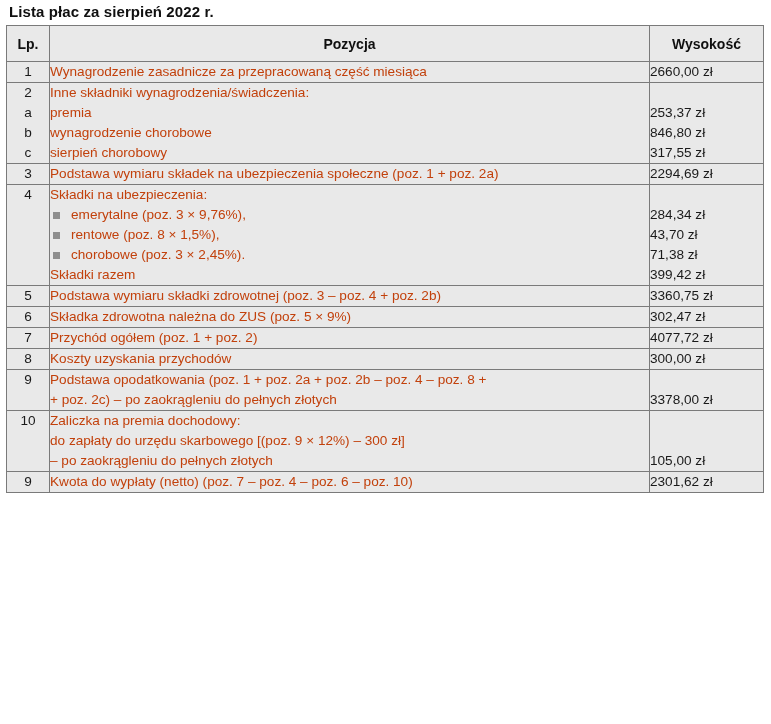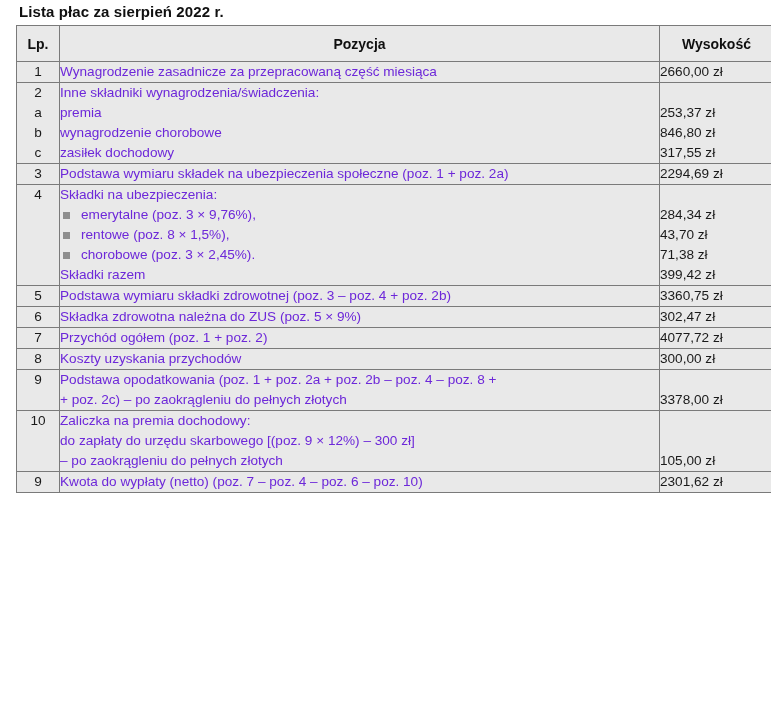--- a/index.html
+++ b/index.html
@@ -12,21 +12,21 @@
     height: 724px;
     font-family: "Liberation Sans", sans-serif;
     color: #1a1a1a;
     overflow: hidden;
   }
   #page {
     position: relative;
     width: 771px;
     height: 724px;
     box-sizing: border-box;
-    padding: 0 16px;
+    padding: 0 6px;
   }
   .page-title {
     font-size: 15px;
     font-weight: bold;
     color: #101010;
     letter-spacing: 0.1px;
     padding: 3px 0 4px 3px;
     line-height: 18px;
   }
   table.payroll {
@@ -63,21 +63,21 @@
   td.lp {
     text-align: center;
     padding: 7px 4px 7px 4px;
     line-height: 20px;
     white-space: pre-line;
     color: #1a1a1a;
   }
   td.pos {
     padding: 7px 10px 7px 11px;
     line-height: 20px;
-    color: #6d28d9;
+    color: #c2410c;
   }
   td.val {
     text-align: left;
     padding: 7px 11px 7px 6px;
     line-height: 20px;
     white-space: pre-line;
     color: #1a1a1a;
   }
   td.val.bottom { vertical-align: bottom; }
 
@@ -129,21 +129,21 @@
         <tr>
           <td class="lp">2
 a
 b
 c</td>
           <td class="pos">
             <div class="lines">
               <span class="line">Inne składniki wynagrodzenia/świadczenia:</span>
               <span class="line">premia</span>
               <span class="line">wynagrodzenie chorobowe</span>
-              <span class="line">zasiłek dochodowy</span>
+              <span class="line">sierpień chorobowy</span>
             </div>
           </td>
           <td class="val">
 253,37 zł
 846,80 zł
 317,55 zł</td>
         </tr>
         <tr>
           <td class="lp">3</td>
           <td class="pos">

